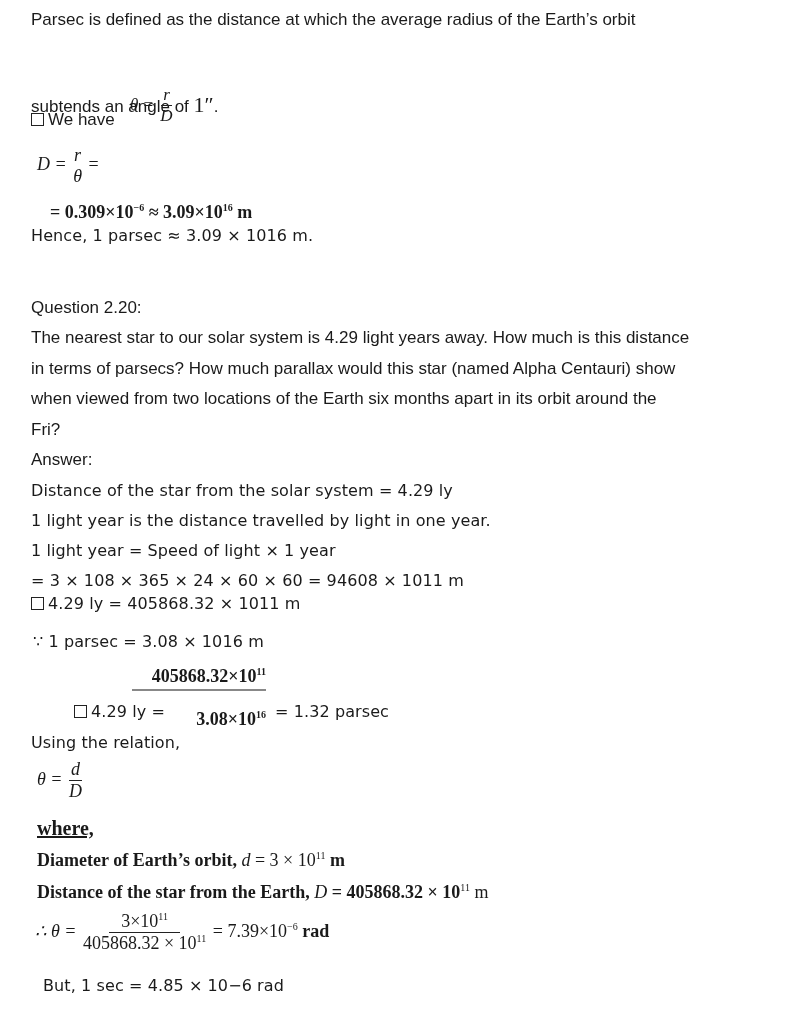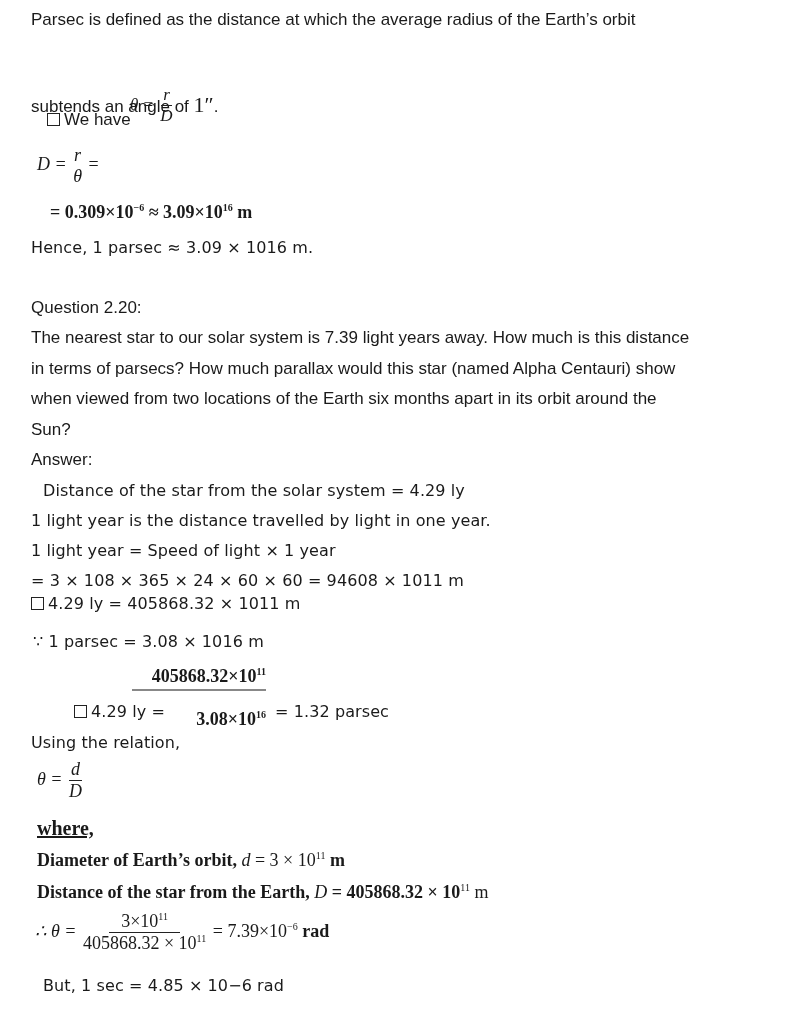--- a/index.html
+++ b/index.html
@@ -18,21 +18,21 @@
 </style>
 </head>
 <body>
 
 <div class="abs narrow" style="left:31px;top:10px;">Parsec is defined as the distance at which the average radius of the Earth’s orbit</div>
 <div class="abs narrow" style="left:31px;top:64px;margin-top:28px;">
   <span>subtends an angle of</span>
   <span class="serif" style="font-size:22px;">1″</span><span>.</span>
 </div>
 
-<div class="abs narrow" style="left:31px;top:110px;margin-left:16px;">
+<div class="abs narrow" style="left:31px;top:110px;">
   <span class="box"></span><span>We have</span>
 </div>
 <div class="abs" style="left:130px;top:86px;font-size:17px;">
   <span class="math">θ =</span>
   <span class="frac math">
     <span class="num">r</span>
     <span class="den">D</span>
   </span>
 </div>
 
@@ -40,30 +40,30 @@
   <span class="math">D =</span>
   <span class="frac math">
     <span class="num" style="border:none;">r</span>
     <span class="den">θ</span>
   </span>
   <span class="serif">=</span>
 </div>
 <div class="abs serif bold" style="left:50px;top:202px;font-size:18px;">
   <span>= 0.309×10</span><sup>−6</sup><span> ≈ 3.09×10</span><sup>16</sup><span> m</span>
 </div>
-<div class="abs sans" style="left:31px;top:238px;">Hence, 1 parsec ≈ 3.09 × 1016 m.</div>
+<div class="abs sans" style="left:31px;top:226px;">Hence, 1 parsec ≈ 3.09 × 1016 m.</div>
 
 <div class="abs narrow" style="left:31px;top:298px;">Question 2.20:</div>
-<div class="abs narrow" style="left:31px;top:328px;">The nearest star to our solar system is 7.39 light years away. How much is this distance</div>
+<div class="abs narrow" style="left:31px;top:328px;">The nearest star to our solar system is 4.29 light years away. How much is this distance</div>
 <div class="abs narrow" style="left:31px;top:359px;">in terms of parsecs? How much parallax would this star (named Alpha Centauri) show</div>
 <div class="abs narrow" style="left:31px;top:389px;">when viewed from two locations of the Earth six months apart in its orbit around the</div>
-<div class="abs narrow" style="left:31px;top:420px;">Sun?</div>
+<div class="abs narrow" style="left:31px;top:420px;">Fri?</div>
 <div class="abs narrow" style="left:31px;top:450px;">Answer:</div>
 
-<div class="abs sans" style="left:31px;top:481px;margin-left:12px;">Distance of the star from the solar system = 4.29 ly</div>
+<div class="abs sans" style="left:31px;top:481px;">Distance of the star from the solar system = 4.29 ly</div>
 <div class="abs sans" style="left:31px;top:511px;">1 light year is the distance travelled by light in one year.</div>
 <div class="abs sans" style="left:31px;top:541px;">1 light year = Speed of light × 1 year</div>
 <div class="abs sans" style="left:31px;top:571px;">= 3 × 108 × 365 × 24 × 60 × 60 = 94608 × 1011 m</div>
 <div class="abs sans" style="left:31px;top:594px;">
   <span class="box"></span><span>4.29 ly = 405868.32 × 1011 m</span>
 </div>
 <div class="abs sans" style="left:33px;top:632px;">∵ 1 parsec = 3.08 × 1016 m</div>
 
 <div class="abs sans" style="left:31px;top:702px;margin-left:43px;">
   <span class="box"></span><span>4.29 ly =</span>

